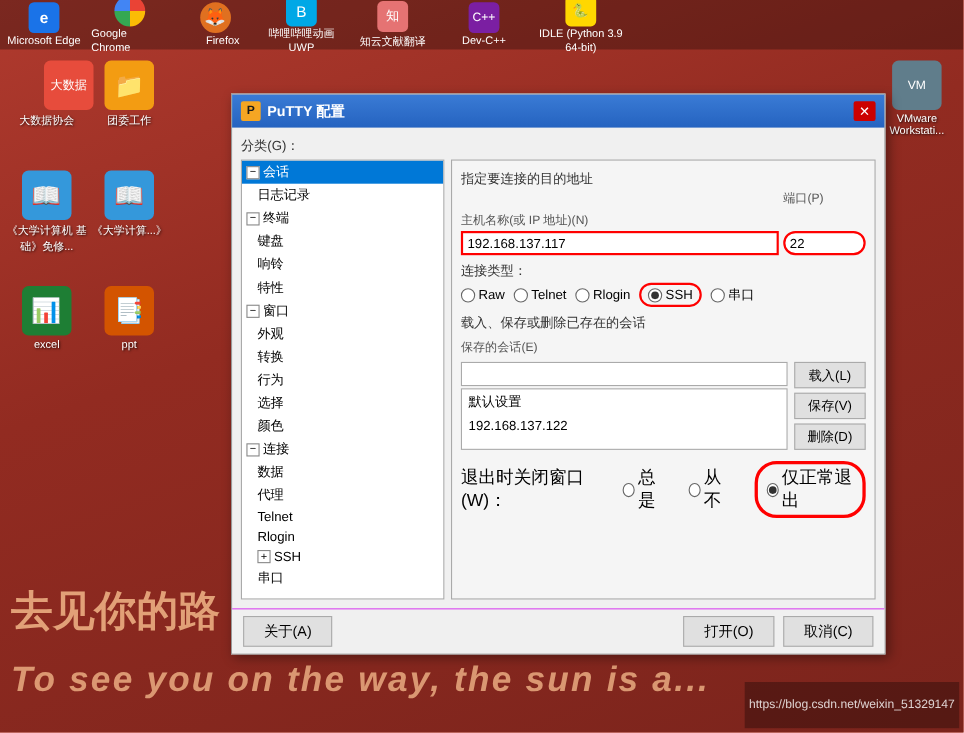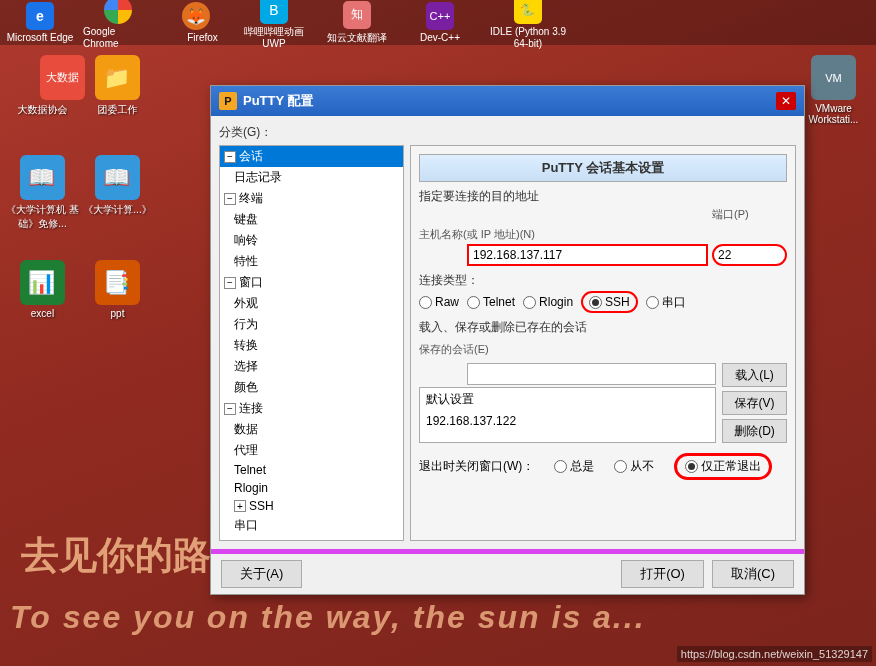--- a/index.html
+++ b/index.html
@@ -37,21 +37,21 @@
       padding-left: 10px;
     }
 
     .bg-text-chinese {
       position: absolute;
       bottom: 85px;
       left: 0;
       font-size: 38px;
       color: rgba(255,200,150,0.75);
       font-weight: bold;
-      padding-left: 21px;
+      padding-left: 10px;
     }
 
     
     .taskbar-top {
       position: absolute;
       top: 0;
       left: 0;
       right: 0;
       height: 45px;
       background: rgba(0,0,0,0.3);
@@ -263,21 +263,20 @@
       color: #555;
       margin-bottom: 2px;
     }
 
     .text-input {
       height: 22px;
       border: 1px solid #aaa;
       padding: 2px 4px;
       font-size: 12px;
       background: white;
-      margin-left: 48px;
     }
 
     .text-input.highlighted {
       border: 2px solid red;
     }
 
     .port-input {
       height: 22px;
       border: 2px solid red;
       padding: 2px 4px;
@@ -359,32 +358,32 @@
       font-size: 12px;
       display: flex;
       align-items: center;
       justify-content: center;
     }
 
     .close-on-exit-row {
       display: flex;
       align-items: center;
       gap: 20px;
-      font-size: 12px;
+      font-size: 16px;
       margin-top: 4px;
     }
 
     
     .dialog-footer {
       display: flex;
       justify-content: space-between;
       align-items: center;
       padding: 6px 10px;
       background: #f0f0f0;
-      border-top: 5px solid #d946ef;
+      border-top: 1px solid #d946ef;
       flex-shrink: 0;
     }
 
     .footer-btn {
       height: 28px;
       padding: 0 18px;
       background: #e0e0e0;
       border: 1px solid #aaa;
       cursor: pointer;
       font-size: 13px;
@@ -392,21 +391,21 @@
     }
 
     
     .watermark {
       position: absolute;
       bottom: 4px;
       right: 4px;
       font-size: 11px;
       color: rgba(255,255,255,0.8);
       background: rgba(0,0,0,0.3);
-      padding: 2px 4px;
+      padding: 15px 4px;
     }
 
     .icon-blue { background: #1a73e8; }
 
     .only-normal-exit-circled {
       border: 3px solid red;
       border-radius: 50%;
       padding: 2px 6px;
       justify-content: center;
     }
@@ -534,24 +533,24 @@
             <span>特性</span>
           </div>
           <div class="tree-item">
             <span class="expand-icon">−</span>
             <span>窗口</span>
           </div>
           <div class="tree-item tree-indent-1">
             <span>外观</span>
           </div>
           <div class="tree-item tree-indent-1">
+            <span>转换</span>
+          </div>
+          <div class="tree-item tree-indent-1">
             <span>行为</span>
-          </div>
-          <div class="tree-item tree-indent-1">
-            <span>转换</span>
           </div>
           <div class="tree-item tree-indent-1">
             <span>选择</span>
           </div>
           <div class="tree-item tree-indent-1">
             <span>颜色</span>
           </div>
           <div class="tree-item">
             <span class="expand-icon">−</span>
             <span>连接</span>
@@ -572,21 +571,20 @@
             <span class="expand-icon">+</span>
             <span>SSH</span>
           </div>
           <div class="tree-item tree-indent-1">
             <span>串口</span>
           </div>
         </div>
 
         <div class="content-panel">
 
-          <div class="section-header">PuTTY 会话基本设置</div>
 
           <div>
             <div class="section-label">指定要连接的目的地址</div>
             <div class="host-port-row">
               <div class="host-field-group">
                 <div class="field-label">主机名称(或 IP 地址)(N)</div>
                 <input class="text-input highlighted" type="text" value="192.168.137.117" style="border: 2px solid red;">
               </div>
               <div class="port-field-group">
                 <div class="field-label">端口(P)</div>

